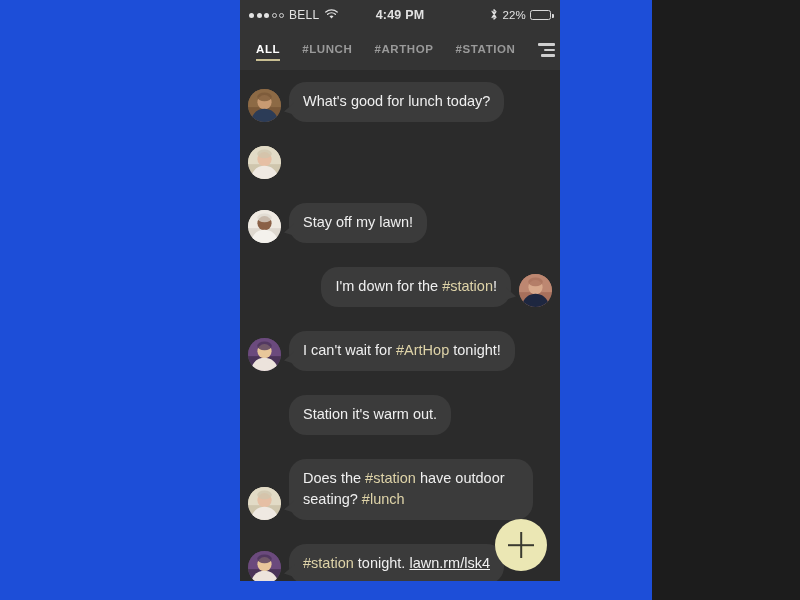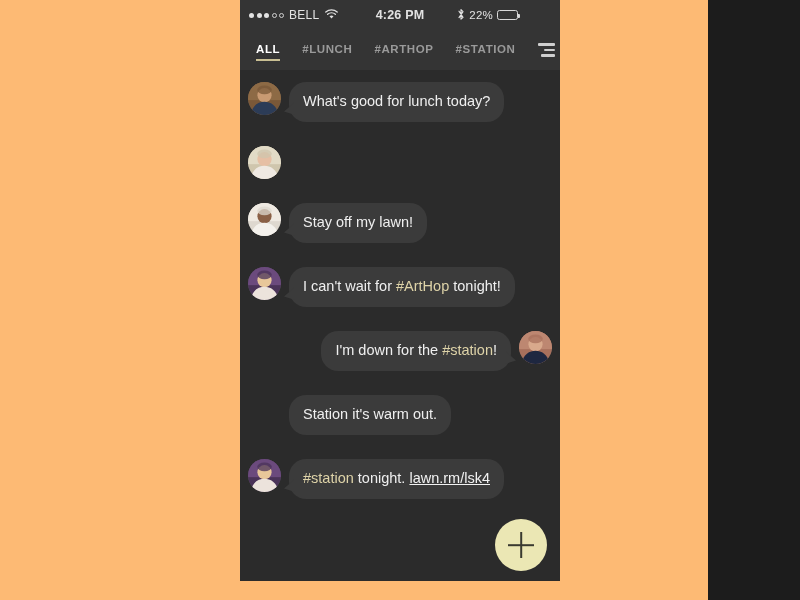--- a/index.html
+++ b/index.html
@@ -7,23 +7,23 @@
   html, body {
     width: 800px;
     height: 600px;
     overflow: hidden;
     background: #1c1c1c;
     font-family: "Liberation Sans", sans-serif;
   }
 
   #stage {
     position: relative;
-    width: 708px;
+    width: 652px;
     height: 600px;
-    background: #fdba74;
+    background: #1d4ed8;
   }
 
   
   #phone {
     position: absolute;
     left: 240px;
     top: 0px;
     width: 320px;
     height: 581px;
     background: #2b2b2b;
@@ -36,21 +36,21 @@
     background: #343434;
     display: flex;
     align-items: center;
     padding: 0 9px;
     color: #e2e2e2;
     font-size: 11.5px;
     letter-spacing: .2px;
   }
   .sb-left   { display: flex; align-items: center; gap: 5px; flex: 1 1 0; }
   .sb-center { display: flex; align-items: center; justify-content: center; flex: 0 0 auto; }
-  .sb-right  { display: flex; align-items: center; justify-content: center; gap: 4px; flex: 1 1 0; }
+  .sb-right  { display: flex; align-items: center; justify-content: flex-end; gap: 4px; flex: 1 1 0; }
 
   .dots { display: flex; align-items: center; gap: 2.5px; }
   .dot { width: 5px; height: 5px; border-radius: 50%; }
   .dot.f { background: #e2e2e2; }
   .dot.e { background: transparent; border: 1px solid #cfcfcf; width: 5px; height: 5px; }
 
   .carrier { font-size: 12px; letter-spacing: .3px; }
   .clock   { font-size: 12.5px; font-weight: bold; letter-spacing: .2px; }
   .pct     { font-size: 11.5px; }
 
@@ -112,21 +112,21 @@
 
   
   .chat {
     position: relative;
     height: 511px;
     padding: 12px 8px 8px 8px;
     overflow: hidden;
   }
   .row {
     display: flex;
-    align-items: flex-start;
+    align-items: flex-end;
     margin-bottom: 24px;
   }
   .row.right { justify-content: flex-end; }
 
   .avatar {
     width: 33px; height: 33px;
     border-radius: 50%;
     flex: 0 0 33px;
     overflow: hidden;
     position: relative;
@@ -208,21 +208,21 @@
         <span>
           <svg width="13" height="11" viewBox="0 0 13 11">
             <path d="M6.5 9.6 L4.5 7.2 A3.2 3.2 0 0 1 8.5 7.2 Z" fill="#e2e2e2"></path>
             <path d="M2.6 5.3 A6 6 0 0 1 10.4 5.3" stroke="#e2e2e2" stroke-width="1.3" fill="none" stroke-linecap="round"></path>
             <path d="M0.8 3.0 A8.8 8.8 0 0 1 12.2 3.0" stroke="#e2e2e2" stroke-width="1.3" fill="none" stroke-linecap="round"></path>
           </svg>
         </span>
       </div>
 
       <div class="sb-center">
-        <span class="clock">4:26 PM</span>
+        <span class="clock">4:49 PM</span>
       </div>
 
       <div class="sb-right">
         <span>
           <svg width="8" height="13" viewBox="0 0 8 13">
             <path d="M2 3.2 L6 9.3 L4 11.2 L4 1.6 L6 3.6 L2 9.6" stroke="#e2e2e2" stroke-width="1.15" fill="none" stroke-linejoin="round" stroke-linecap="round"></path>
           </svg>
         </span>
         <span class="pct">22%</span>
         <span class="battery">
@@ -274,46 +274,58 @@
             <svg viewBox="0 0 40 40" preserveAspectRatio="xMidYMid slice">
               <rect width="40" height="40" fill="#ded8cf"></rect>
               <rect x="0" y="0" width="40" height="22" fill="#efeae2"></rect>
               <circle cx="20" cy="16" r="8.6" fill="#8a6046"></circle>
               <path d="M3 40 C5 28 13 24 20 24 C27 24 35 28 37 40 Z" fill="#f4f1ec"></path>
               <ellipse cx="20" cy="9.5" rx="8.8" ry="5.4" fill="#ded8cf" opacity=".75"></ellipse>
             </svg>
           </div>
           <div class="bubble"><span>Stay off my lawn!</span></div>
         </div>
+        <div class="row right">
+          <div class="bubble"><span>I'm down for the </span><span class="tag">#station</span><span>!</span></div>
+          <div class="avatar">
+            <svg viewBox="0 0 40 40" preserveAspectRatio="xMidYMid slice">
+              <rect width="40" height="40" fill="#a8705c"></rect>
+              <rect x="0" y="0" width="40" height="22" fill="#bd8771"></rect>
+              <circle cx="20" cy="16" r="8.6" fill="#d8a98c"></circle>
+              <path d="M3 40 C5 28 13 24 20 24 C27 24 35 28 37 40 Z" fill="#1e2740"></path>
+              <ellipse cx="20" cy="9.5" rx="8.8" ry="5.4" fill="#a8705c" opacity=".75"></ellipse>
+            </svg>
+          </div>
+        </div>
         <div class="row">
           <div class="avatar">
             <svg viewBox="0 0 40 40" preserveAspectRatio="xMidYMid slice">
               <rect width="40" height="40" fill="#4a3358"></rect>
               <rect x="0" y="0" width="40" height="22" fill="#6b4a7d"></rect>
               <circle cx="20" cy="16" r="8.6" fill="#e8c79a"></circle>
               <path d="M3 40 C5 28 13 24 20 24 C27 24 35 28 37 40 Z" fill="#ece3dc"></path>
               <ellipse cx="20" cy="9.5" rx="8.8" ry="5.4" fill="#4a3358" opacity=".75"></ellipse>
             </svg>
           </div>
           <div class="bubble"><span>I can't wait for </span><span class="tag">#ArtHop</span><span> tonight!</span></div>
         </div>
-        <div class="row right">
-          <div class="bubble"><span>I'm down for the </span><span class="tag">#station</span><span>!</span></div>
-          <div class="avatar">
-            <svg viewBox="0 0 40 40" preserveAspectRatio="xMidYMid slice">
-              <rect width="40" height="40" fill="#a8705c"></rect>
-              <rect x="0" y="0" width="40" height="22" fill="#bd8771"></rect>
-              <circle cx="20" cy="16" r="8.6" fill="#d8a98c"></circle>
-              <path d="M3 40 C5 28 13 24 20 24 C27 24 35 28 37 40 Z" fill="#1e2740"></path>
-              <ellipse cx="20" cy="9.5" rx="8.8" ry="5.4" fill="#a8705c" opacity=".75"></ellipse>
-            </svg>
-          </div>
-        </div>
         <div class="row noavatar">
           <div class="bubble"><span>Station it's warm out.</span></div>
+        </div>
+        <div class="row">
+          <div class="avatar">
+            <svg viewBox="0 0 40 40" preserveAspectRatio="xMidYMid slice">
+              <rect width="40" height="40" fill="#cfc6ad"></rect>
+              <rect x="0" y="0" width="40" height="22" fill="#e2dbc6"></rect>
+              <circle cx="20" cy="16" r="8.6" fill="#e6bfa4"></circle>
+              <path d="M3 40 C5 28 13 24 20 24 C27 24 35 28 37 40 Z" fill="#efe9e2"></path>
+              <ellipse cx="20" cy="9.5" rx="8.8" ry="5.4" fill="#cfc6ad" opacity=".75"></ellipse>
+            </svg>
+          </div>
+          <div class="bubble"><span>Does the </span><span class="tag">#station</span><span> have outdoor seating? </span><span class="tag">#lunch</span></div>
         </div>
         <div class="row">
           <div class="avatar">
             <svg viewBox="0 0 40 40" preserveAspectRatio="xMidYMid slice">
               <rect width="40" height="40" fill="#4a3358"></rect>
               <rect x="0" y="0" width="40" height="22" fill="#6b4a7d"></rect>
               <circle cx="20" cy="16" r="8.6" fill="#e8c79a"></circle>
               <path d="M3 40 C5 28 13 24 20 24 C27 24 35 28 37 40 Z" fill="#ece3dc"></path>
               <ellipse cx="20" cy="9.5" rx="8.8" ry="5.4" fill="#4a3358" opacity=".75"></ellipse>
             </svg>

